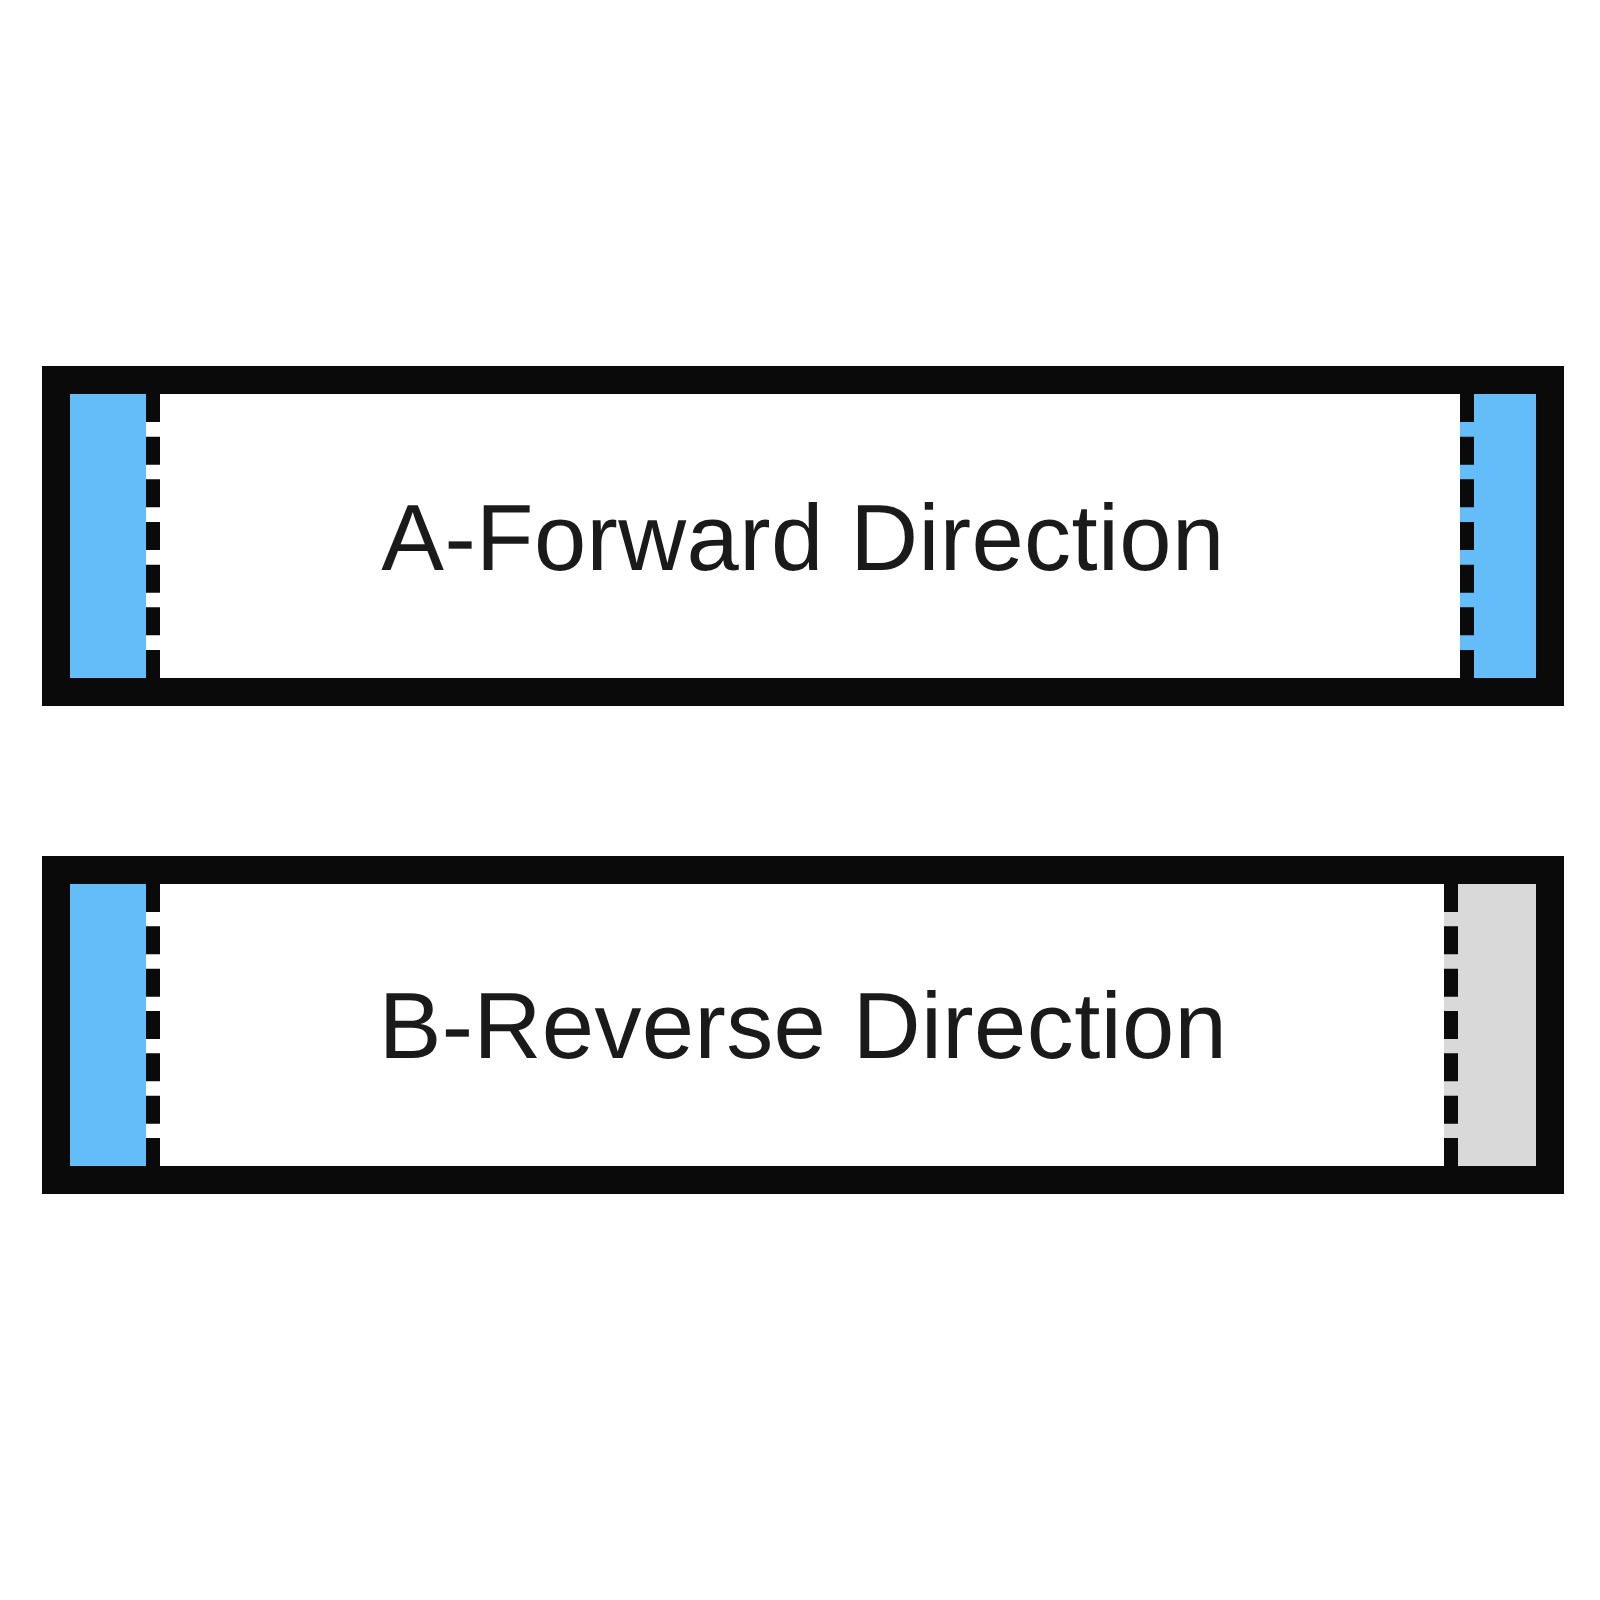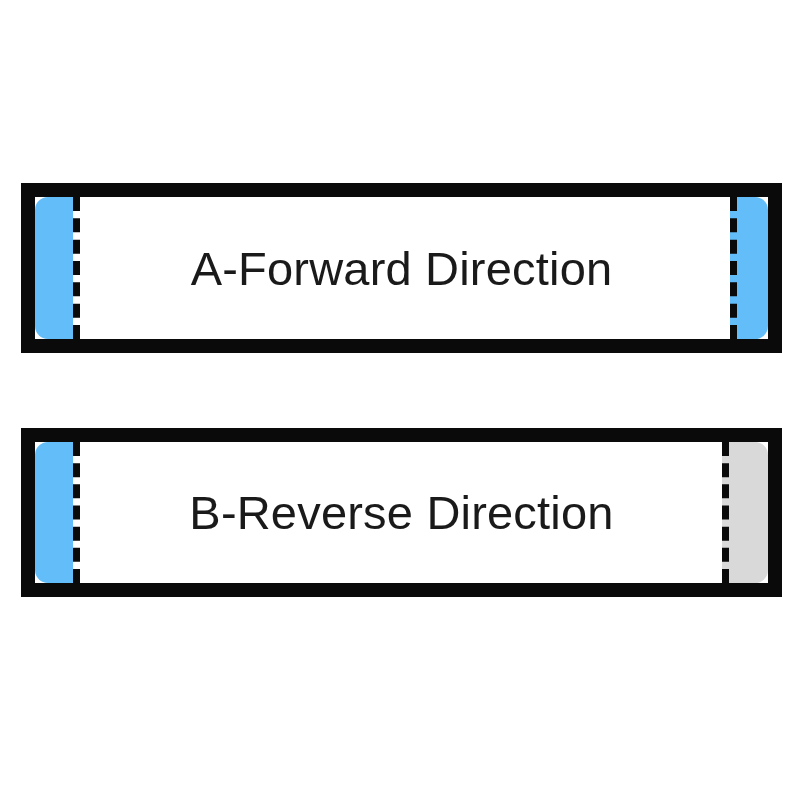--- a/index.html
+++ b/index.html
@@ -43,21 +43,20 @@
     border-color: #0a0a0a;
     background: #ffffff;
   }
 
   
   .bar-inner {
     position: absolute;
     box-sizing: border-box;
     background: #ffffff;
     overflow: hidden;
-    border-radius: 13px;
   }
 
   
   .end-block {
     position: absolute;
     top: 0;
     height: 100%;
     box-sizing: border-box;
   }
   .end-block.left  { left: 0; }

